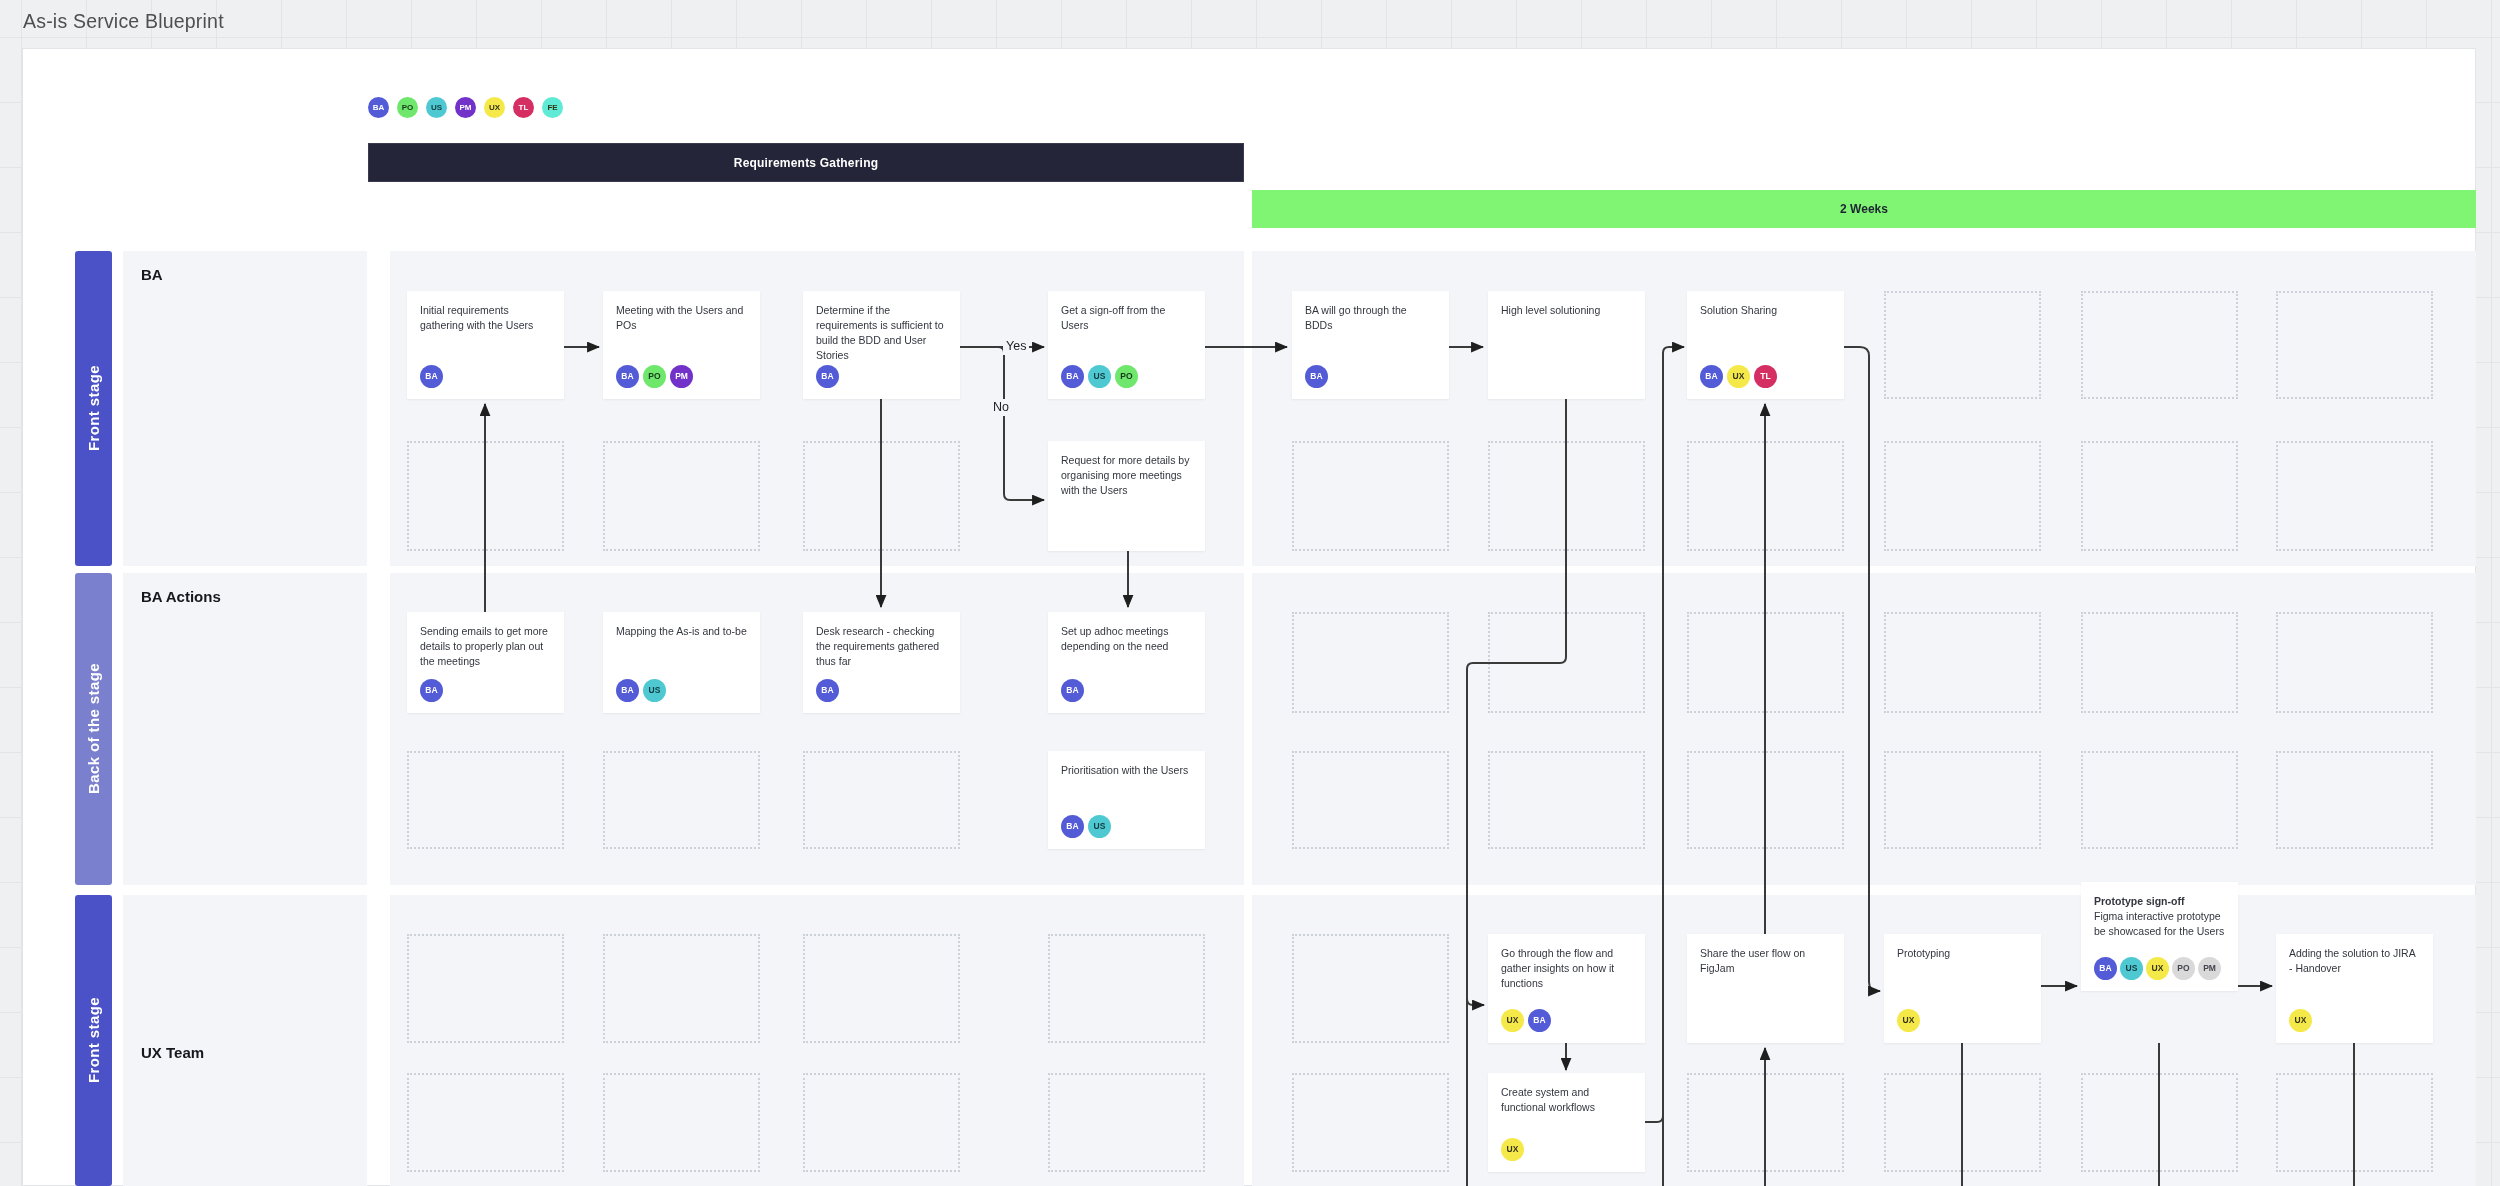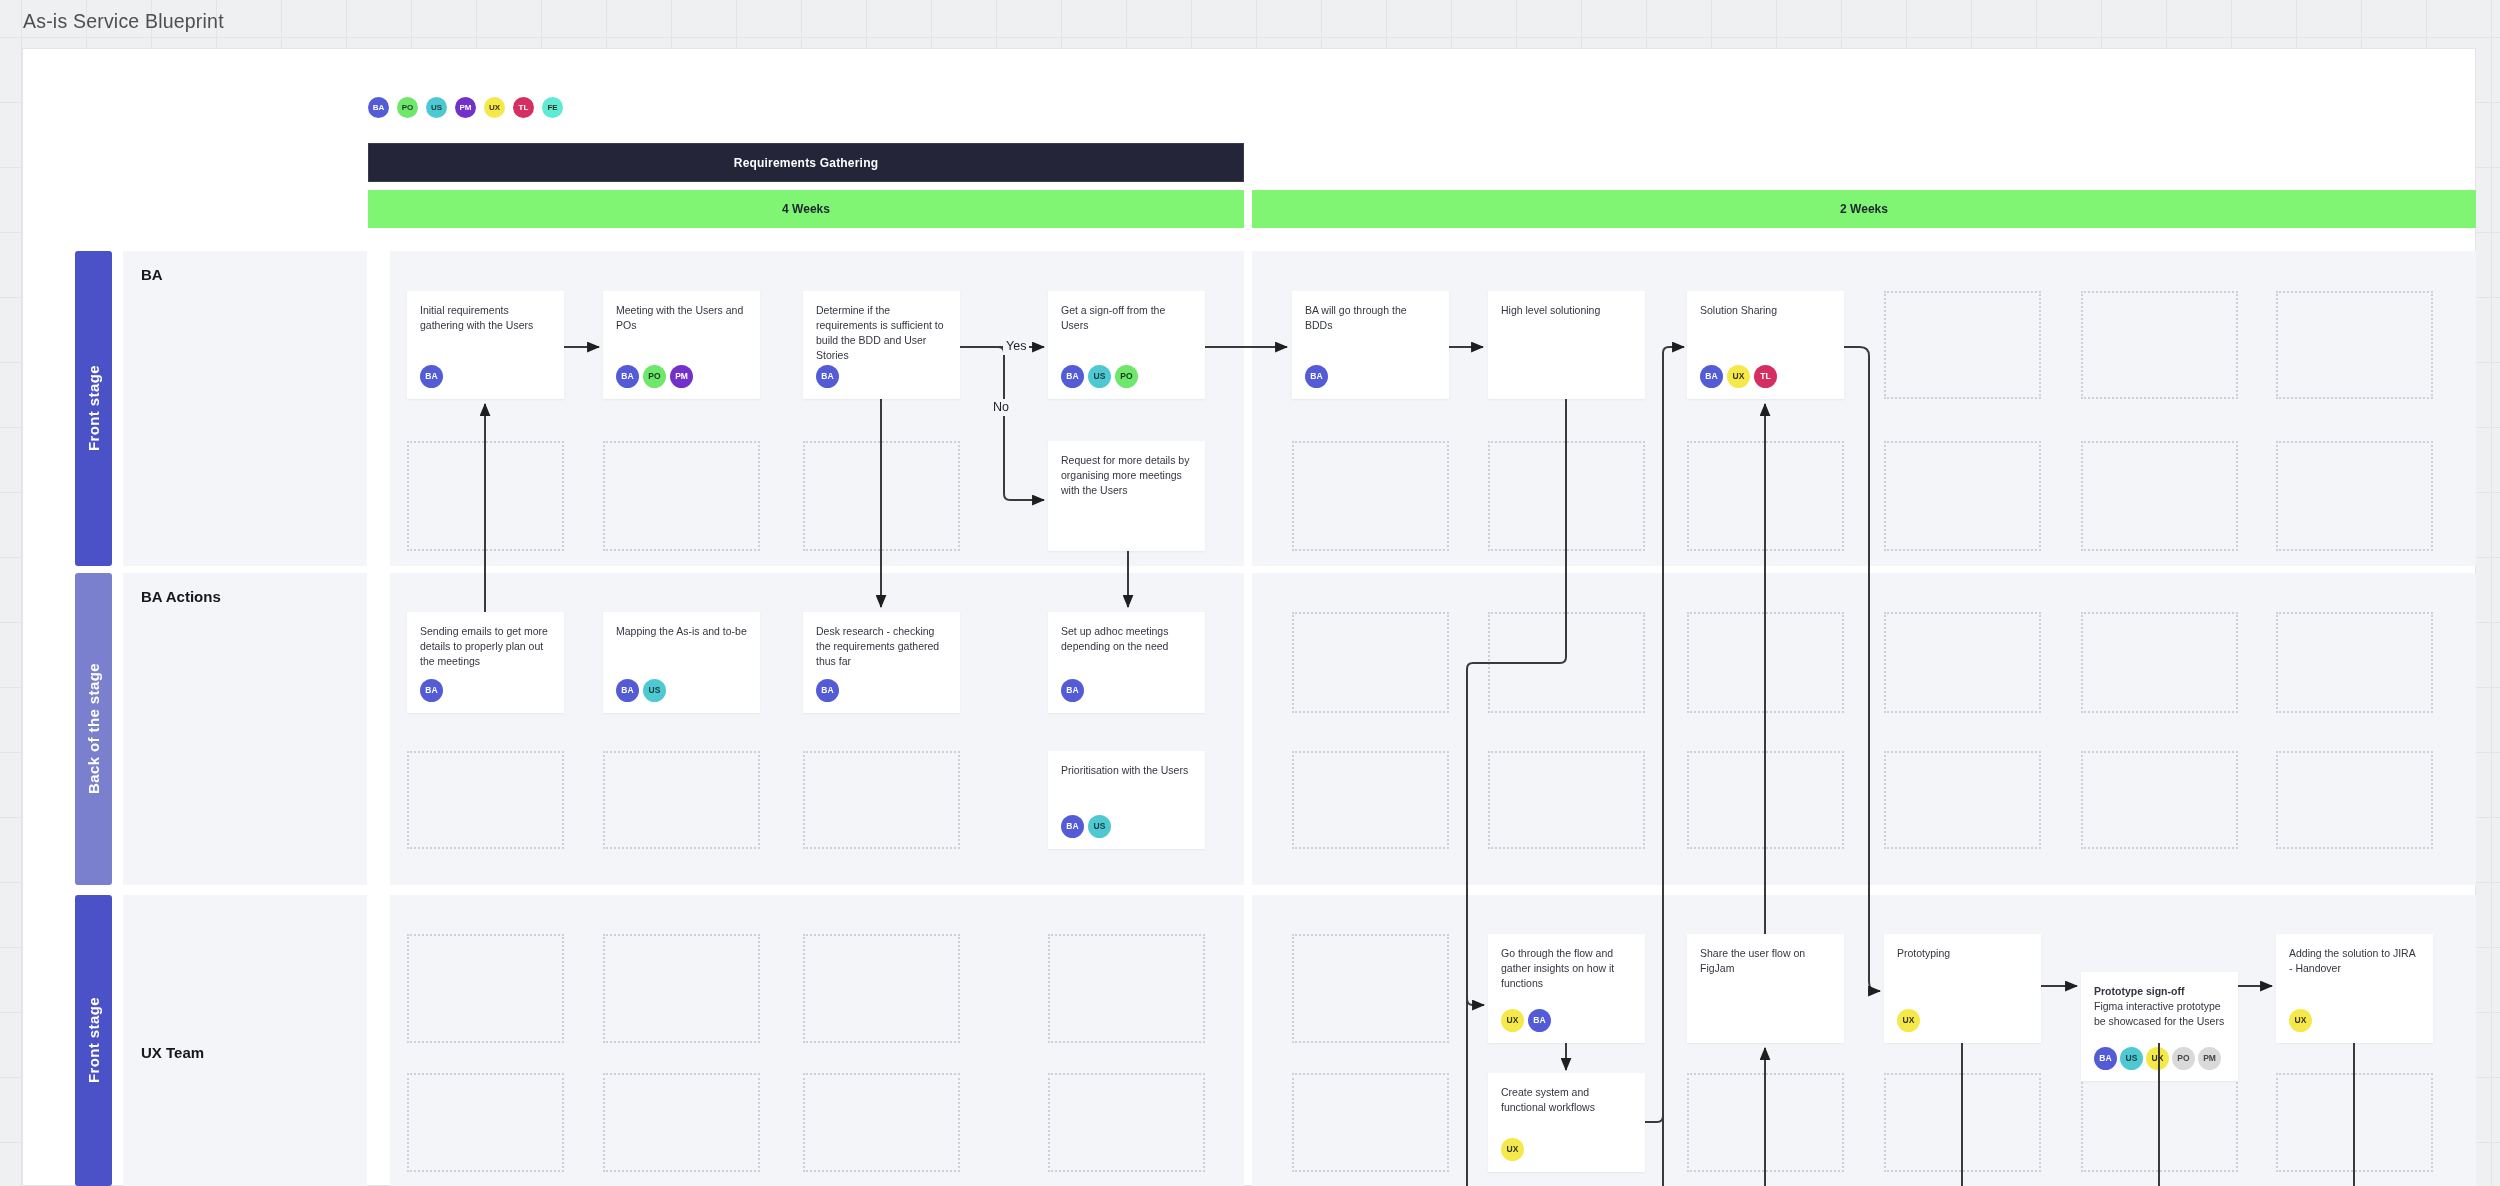--- a/index.html
+++ b/index.html
@@ -45,23 +45,20 @@
       <div class="chip" style="background: rgb(111, 231, 108); color: rgb(23, 58, 28);">PO</div>
       <div class="chip" style="background: rgb(78, 201, 210); color: rgb(19, 58, 64);">US</div>
       <div class="chip" style="background: rgb(114, 49, 201); color: rgb(255, 255, 255);">PM</div>
       <div class="chip" style="background: rgb(245, 233, 74); color: rgb(51, 51, 26);">UX</div>
       <div class="chip" style="background: rgb(212, 46, 99); color: rgb(255, 255, 255);">TL</div>
       <div class="chip" style="background: #5eead4; color: rgb(47, 53, 19);">FE</div>
     </div>
 
   <div class="phasebar" style="left:368px;width:876px;">
     <span>Requirements Gathering</span>
-  </div>
-  <div class="weekbar" style="left:368px;width:876px;">
-    <span>4 Weeks</span>
   </div>
   <div class="weekbar" style="left:1252px;width:1224px;">
     <span>2 Weeks</span>
   </div>
 
   <div id="lanes">
       <div class="lane-bg" style="left: 123px; top: 251px; width: 244px; height: 315px; background: rgb(244, 245, 248);"></div>
       <div class="lane-bg" style="left: 390px; top: 251px; width: 854px; height: 315px; background: rgb(244, 245, 248);"></div>
       <div class="lane-bg" style="left: 1252px; top: 251px; width: 1224px; height: 315px; background: rgb(244, 245, 248);"></div>
       <div class="stage-bar" style="top: 251px; height: 315px; background: rgb(75, 81, 198);">
@@ -214,21 +211,21 @@
       </div>
       <div class="card" style="left: 1687px; top: 934px; height: 109px;">
         <div>Share the user flow on FigJam</div>
       </div>
       <div class="card" style="left: 1884px; top: 934px; height: 109px;">
         <div>Prototyping</div>
         <div class="chips">
           <div class="chip" style="background: rgb(245, 233, 74); color: rgb(51, 51, 26);">UX</div>
         </div>
       </div>
-      <div class="card" style="left: 2081px; top: 972px; height: 109px;">
+      <div class="card" style="left: 2081px; top: 882px; height: 109px;">
         <div class="card-title">Prototype sign-off</div>
         <div>Figma interactive prototype be showcased for the Users</div>
         <div class="chips" style="gap: 3px;">
           <div class="chip" style="background: rgb(83, 92, 214); color: rgb(255, 255, 255);">BA</div>
           <div class="chip" style="background: rgb(78, 201, 210); color: rgb(19, 58, 64);">US</div>
           <div class="chip" style="background: rgb(245, 233, 74); color: rgb(51, 51, 26);">UX</div>
           <div class="chip" style="background: rgb(217, 217, 217); color: rgb(69, 71, 78);">PO</div>
           <div class="chip" style="background: rgb(217, 217, 217); color: rgb(69, 71, 78);">PM</div>
         </div>
       </div>

